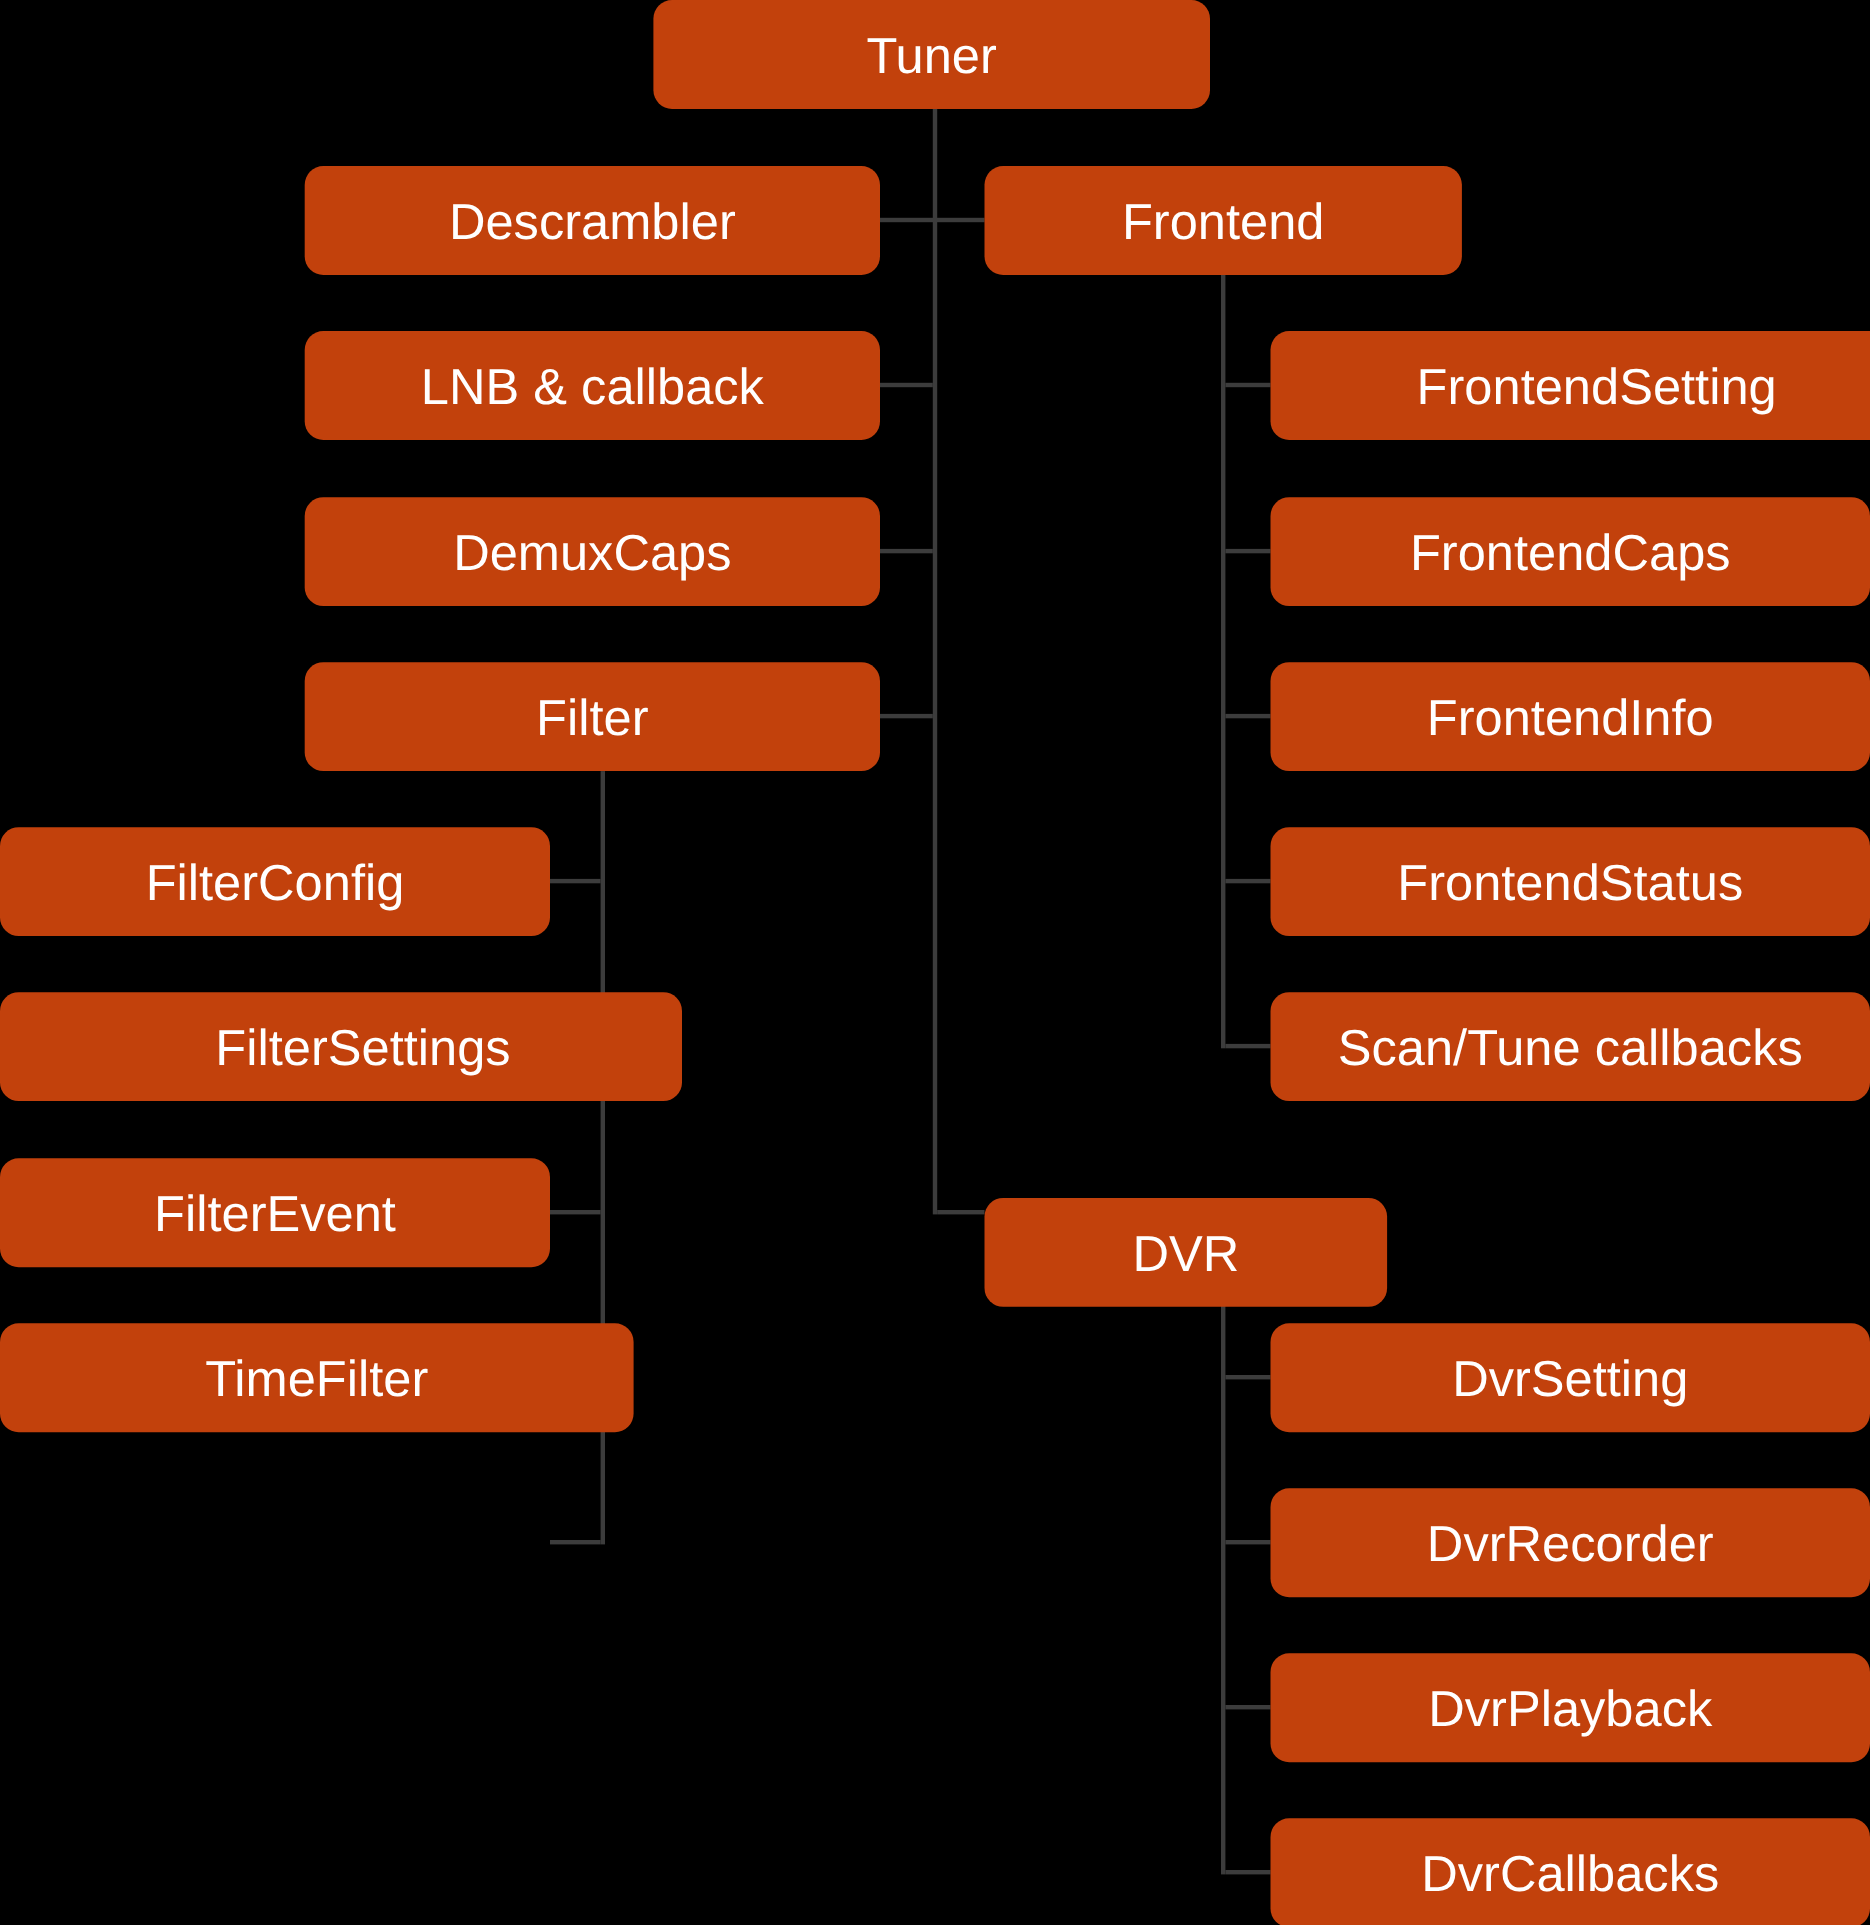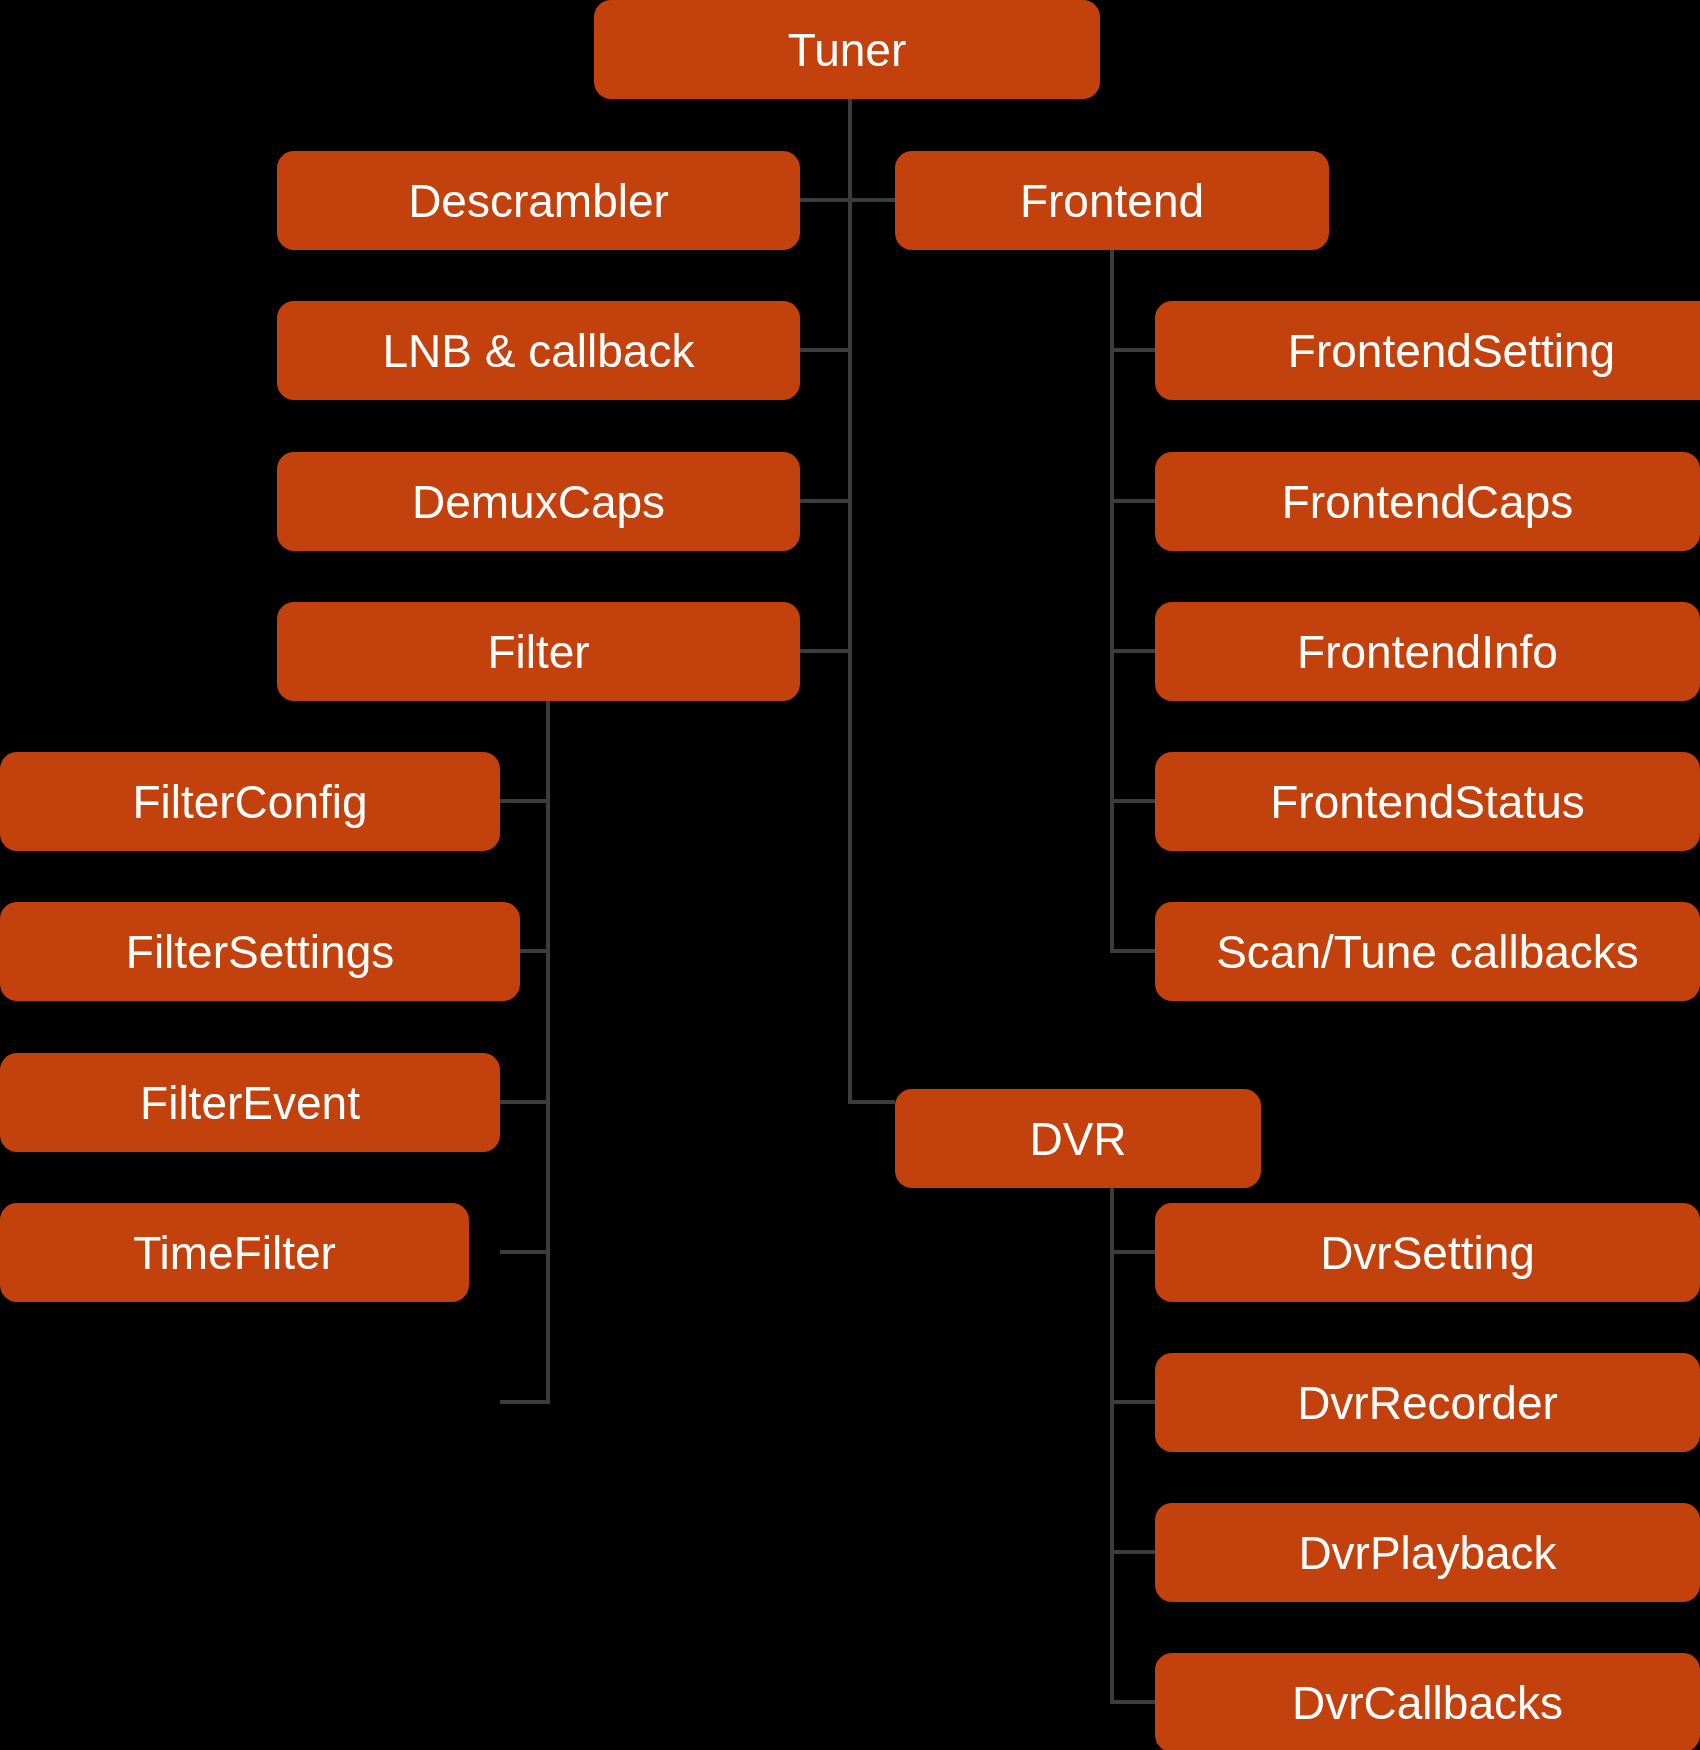--- a/index.html
+++ b/index.html
@@ -72,23 +72,23 @@
   <div class="line h" style="left:1114px; top:1700px; width:41px;"></div>
 
   <div class="node" style="left:594px;  top:0px;    width:506px;">Tuner</div>
 
   <div class="node" style="left:277px;  top:151px;  width:523px;">Descrambler</div>
   <div class="node" style="left:277px;  top:301px;  width:523px;">LNB &amp; callback</div>
   <div class="node" style="left:277px;  top:452px;  width:523px;">DemuxCaps</div>
   <div class="node" style="left:277px;  top:602px;  width:523px;">Filter</div>
 
   <div class="node" style="left:0px;    top:752px;  width:500px;">FilterConfig</div>
-  <div class="node" style="left:0px;    top:902px;  width:520px;">FilterSettings</div>
+  <div class="node" style="left:0px;    top:902px;  width:580px;padding-left:40px;">FilterSettings</div>
   <div class="node" style="left:0px;    top:1053px; width:500px;">FilterEvent</div>
-  <div class="node" style="left:0px;    top:1203px; width:469px;">TimeFilter</div>
+  <div class="node" style="left:0px;    top:1203px; width:576px;">TimeFilter</div>
 
   <div class="node" style="left:895px;  top:151px;  width:434px;">Frontend</div>
   <div class="node" style="left:1155px; top:301px;  width:545px;padding-left:24px;">FrontendSetting</div>
   <div class="node" style="left:1155px; top:452px;  width:545px;text-align:right;">FrontendCaps</div>
   <div class="node" style="left:1155px; top:602px;  width:545px;">FrontendInfo</div>
   <div class="node" style="left:1155px; top:752px;  width:545px;">FrontendStatus</div>
   <div class="node" style="left:1155px; top:902px;  width:545px;">Scan/Tune callbacks</div>
 
   <div class="node" style="left:895px;  top:1089px; width:366px;">DVR</div>
   <div class="node" style="left:1155px; top:1203px; width:545px;">DvrSetting</div>

